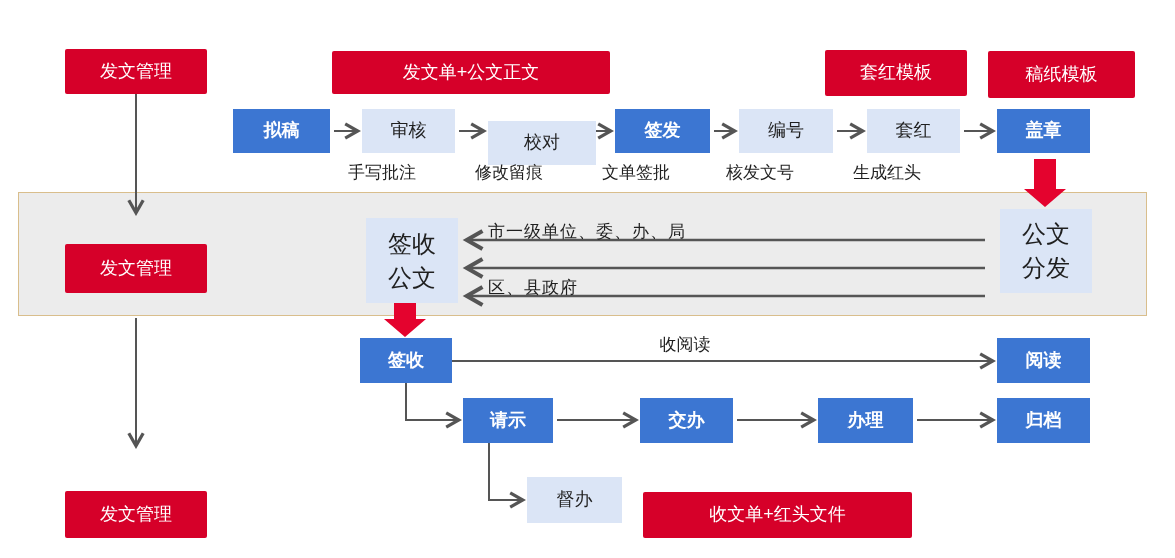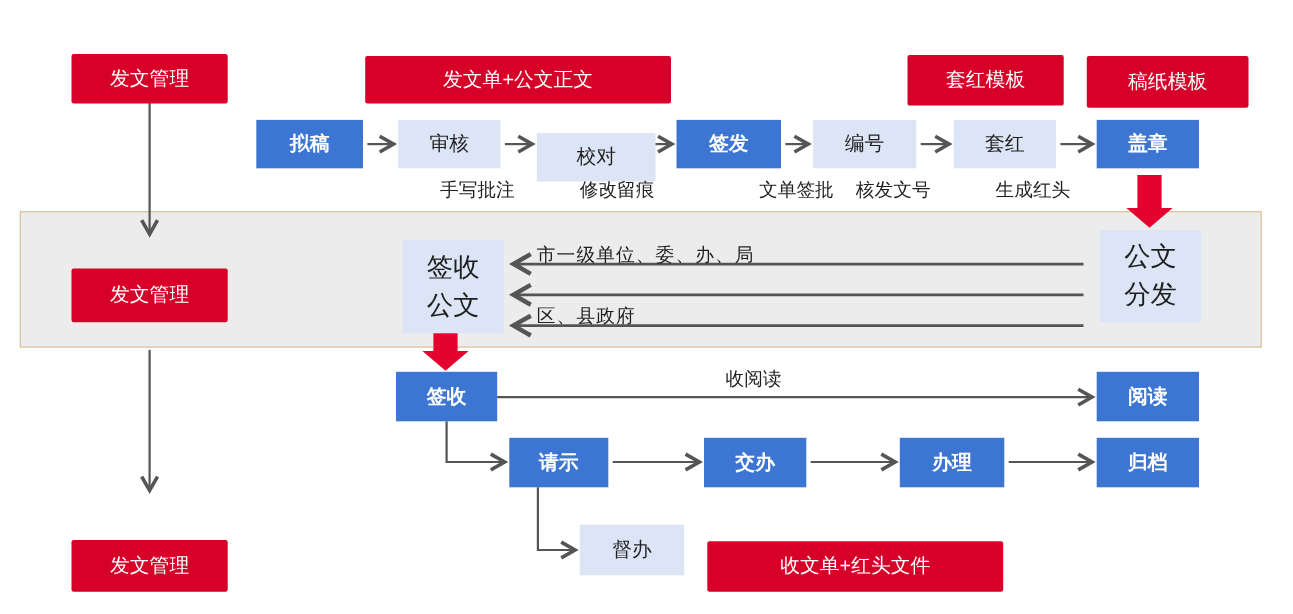--- a/index.html
+++ b/index.html
@@ -20,21 +20,21 @@
   .box{
     position:absolute;display:flex;align-items:center;justify-content:center;
     text-align:center;font-size:18px;line-height:1.2;
   }
   .red{background:var(--red);color:#fff;border-radius:2px;margin-top:16px;}
   .solid{background:var(--blue);color:#fff;font-weight:bold;}
   .light{background:var(--light-blue);color:var(--text-dark);}
   .big{font-size:24px;}
   .big span{display:inline-block;width:2.15em;line-height:1.4;}
   .note{
-    position:absolute;width:120px;text-align:right;font-size:17px;color:var(--text-dark);
+    position:absolute;width:120px;text-align:left;font-size:17px;color:var(--text-dark);
   }
   .bandlabel{position:absolute;font-size:17px;color:var(--text-dark);letter-spacing:1px;}
   .routelabel{position:absolute;width:110px;text-align:center;font-size:17px;color:var(--text-dark);}
   
   .b-fawen1{left:65px;top:33px;width:142px;height:45px;}
   .b-fawen2{left:65px;top:228px;width:142px;height:49px;}
   .b-fawen3{left:65px;top:475px;width:142px;height:47px;}
   
   .b-dochdr{left:332px;top:35px;width:278px;height:43px;}
   .b-taotpl{left:825px;top:34px;width:142px;height:46px;}
@@ -42,21 +42,21 @@
   
   .s0{left:233px;top:109px;width:97px;height:44px;}
   .s1{left:362px;top:109px;width:93px;height:44px;}
   .s2{left:488px;top:121px;width:108px;height:44px;}
   .s3{left:615px;top:109px;width:95px;height:44px;}
   .s4{left:739px;top:109px;width:94px;height:44px;}
   .s5{left:867px;top:109px;width:93px;height:44px;}
   .s6{left:997px;top:109px;width:93px;height:44px;}
   .n1{left:348px;top:161px;}
   .n2{left:475px;top:161px;}
-  .n3{left:638px;top:161px;}
+  .n3{left:602px;top:161px;}
   .n4{left:726px;top:161px;}
   .n5{left:853px;top:161px;}
   
   .b-qsgw{left:366px;top:218px;width:92px;height:85px;}
   .b-gwff{left:1000px;top:209px;width:92px;height:84px;}
   .lbl-top{left:488px;top:220px;}
   .lbl-bottom{left:488px;top:276px;}
   
   .b-qianshou{left:360px;top:338px;width:92px;height:45px;}
   .b-yuedu{left:997px;top:338px;width:93px;height:45px;}

